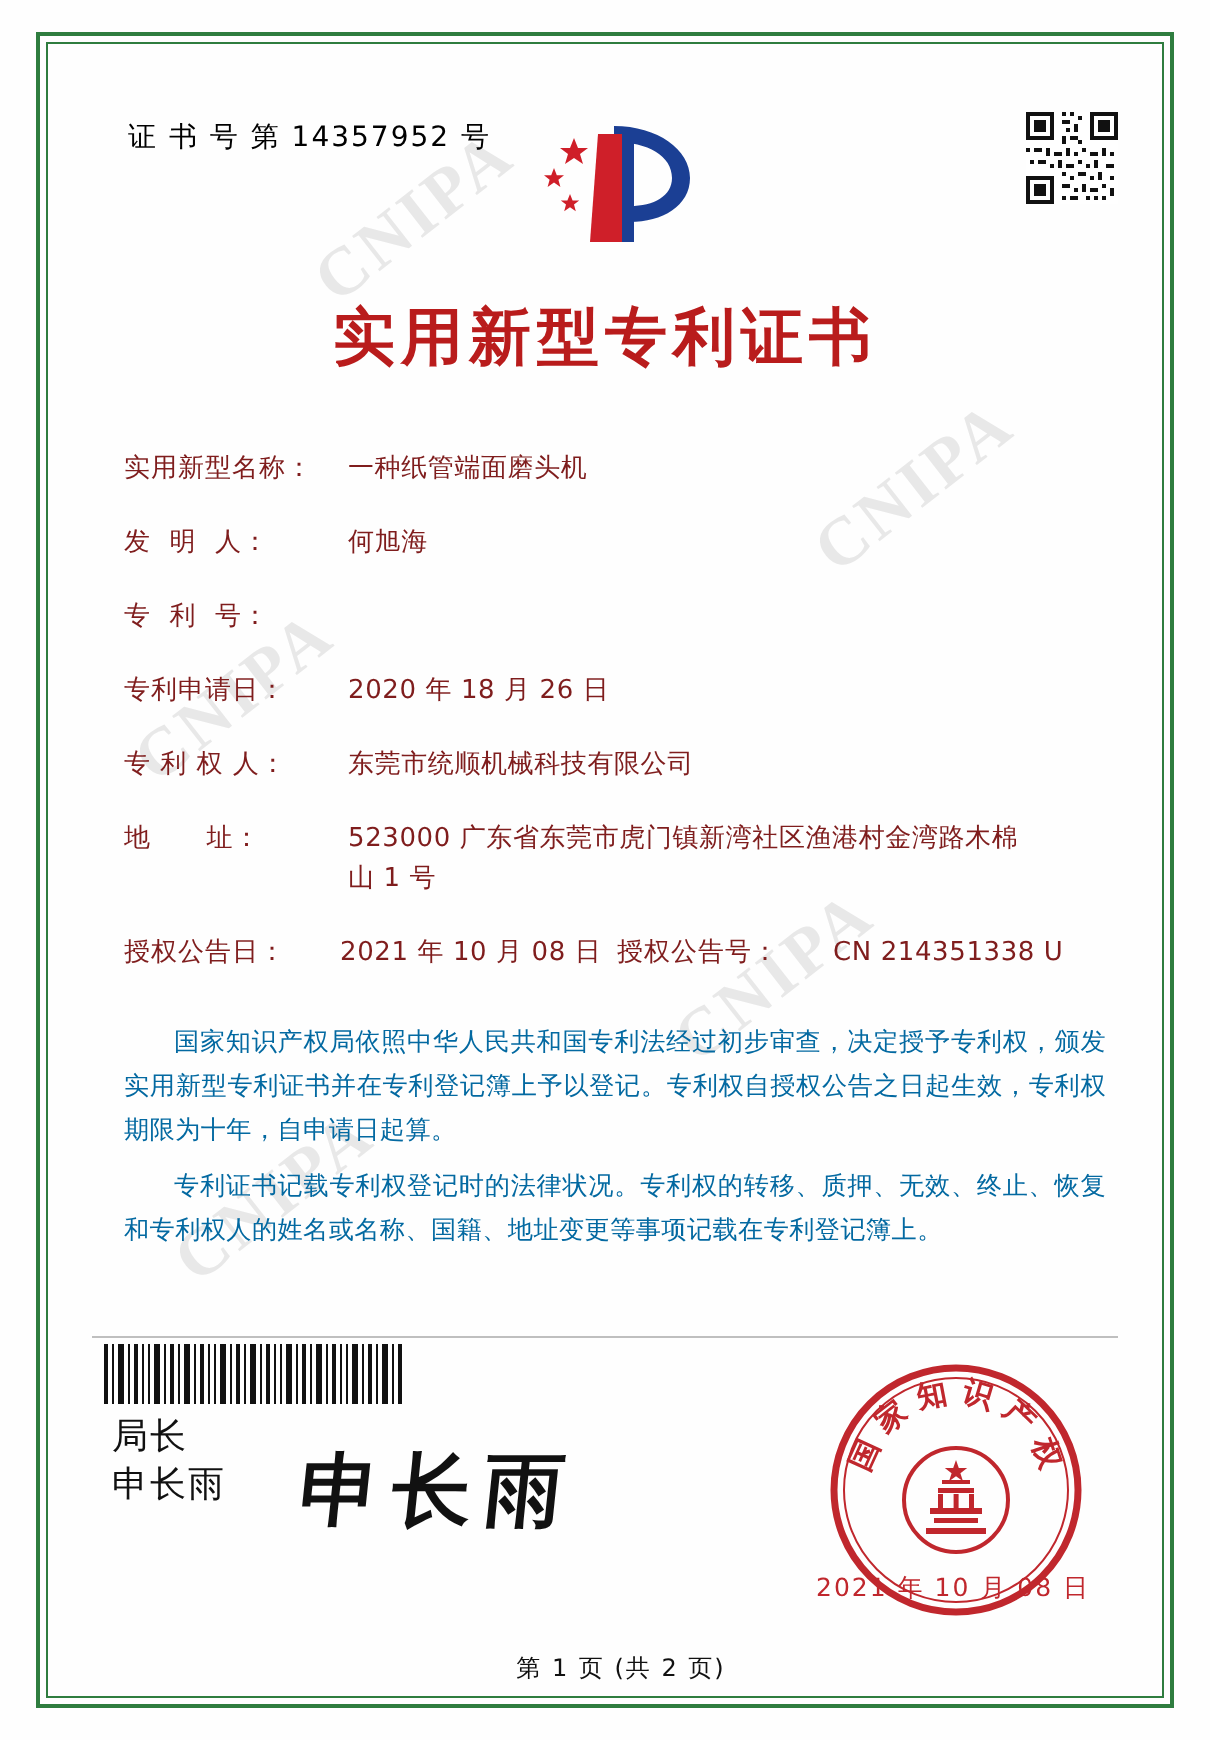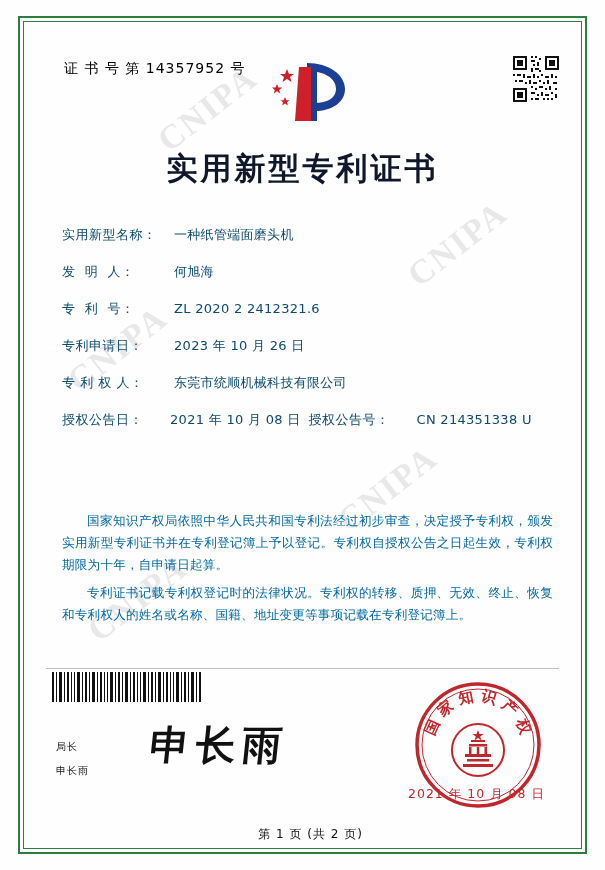--- a/index.html
+++ b/index.html
@@ -76,33 +76,33 @@
   .logo svg{display:block;}
 
   
   .title{
     position:absolute;left:0;right:0;top:148px;
     text-align:center;
     font-family:"DejaVu Sans","Liberation Sans",sans-serif;
     font-size:31px;
     font-weight:bold;
     letter-spacing:3px;
-    color:#0f172a;
+    color:#b91c1c;
   }
 
   
   .fields{
     position:absolute;left:62px;top:225px;right:50px;
   }
   .row{
     display:flex;
     font-size:13px;
     line-height:20px;
     margin-bottom:17px;
-    color:#0c4a6e;
+    color:#7f1d1d;
   }
   .lbl{
     width:112px;flex:0 0 112px;
     white-space:pre;
     letter-spacing:0.5px;
   }
   .val{
     flex:1;
     letter-spacing:0.3px;
   }
@@ -124,22 +124,22 @@
 
   
   .barcode{
     position:absolute;left:50px;top:672px;
     width:152px;height:30px;
   }
   .barcode svg{display:block;}
 
   
   .sig-label{
-    position:absolute;left:56px;top:735px;
-    font-size:10px;line-height:24px;letter-spacing:1px;
+    position:absolute;left:56px;top:707px;
+    font-size:18px;line-height:24px;letter-spacing:1px;
   }
   .sig-hand{
     position:absolute;left:150px;top:718px;
     font-family:"DejaVu Serif","Liberation Serif",serif;
     font-size:40px;
     font-weight:bold;
     letter-spacing:6px;
     color:#111;
     transform:skewX(-6deg);
   }
@@ -276,29 +276,35 @@
     <div class="row">
       <div class="lbl">实用新型名称：</div>
       <div class="val">一种纸管端面磨头机</div>
     </div>
     <div class="row">
       <div class="lbl">发  明  人：</div>
       <div class="val">何旭海</div>
     </div>
     <div class="row">
       <div class="lbl">专  利  号：</div>
-      <div class="val">ZL 2020 2 2412321.6</div>
     </div>
     <div class="row">
       <div class="lbl">专利申请日：</div>
-      <div class="val">2023 年 10 月 26 日</div>
+      <div class="val">2020 年 18 月 26 日</div>
     </div>
     <div class="row">
       <div class="lbl">专 利 权 人：</div>
       <div class="val">东莞市统顺机械科技有限公司</div>
+    </div>
+    <div class="row">
+      <div class="lbl">地      址：</div>
+      <div class="val">
+        <span class="cont">523000 广东省东莞市虎门镇新湾社区渔港村金湾路木棉</span>
+        <span class="cont">山 1 号</span>
+      </div>
     </div>
     <div class="row two">
       <div class="half">
         <div class="lbl">授权公告日：</div>
         <div class="val">2021 年 10 月 08 日</div>
       </div>
       <div class="half">
         <div class="lbl">授权公告号：</div>
         <div class="val">CN 214351338 U</div>
       </div>

